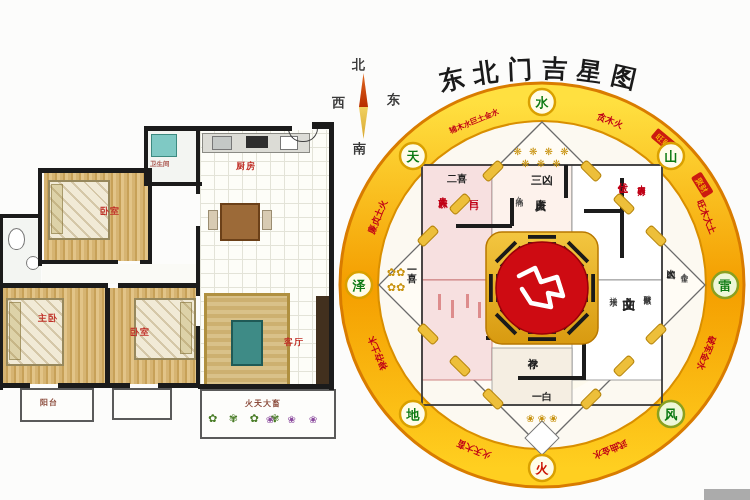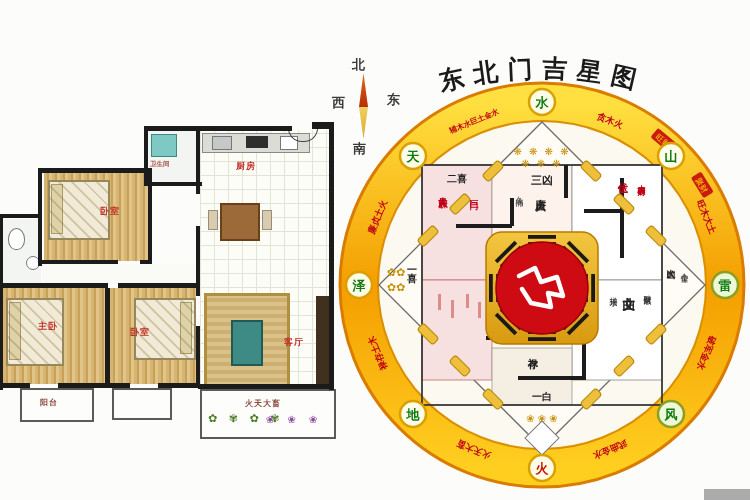--- a/index.html
+++ b/index.html
@@ -102,21 +102,21 @@
   <div class="w" style="left:118px;top:283px;width:80px;height:5px;"></div>
   <div class="w" style="left:105px;top:288px;width:5px;height:100px;"></div>
   <div class="w" style="left:0;top:383px;width:30px;height:5px;"></div>
   <div class="w" style="left:58px;top:383px;width:72px;height:5px;"></div>
   <div class="w" style="left:158px;top:383px;width:40px;height:5px;"></div>
   <div class="w" style="left:198px;top:384px;width:136px;height:5px;"></div>
 
   <div class="lbl-sm" style="left:150px;top:160px;">卫生间</div>
   <div class="lbl" style="left:236px;top:160px;">厨房</div>
   <div class="lbl" style="left:100px;top:205px;">卧室</div>
-  <div class="lbl" style="left:38px;top:320px;">主卧</div>
+  <div class="lbl" style="left:38px;top:312px;">主卧</div>
   <div class="lbl" style="left:130px;top:326px;">卧室</div>
   <div class="lbl" style="left:284px;top:336px;">客厅</div>
   <div class="lbl" style="left:40px;top:397px;font-size:8px;color:#8a4a3a;">阳台</div>
   <div class="lbl" style="left:245px;top:398px;font-size:8px;color:#8a4a3a;">火天大畜</div>
 
   <div class="abs" style="left:208px;top:412px;color:#4a7d28;font-size:11px;letter-spacing:4px;">✿ ✾ ✿ ✾</div>
   <div class="abs" style="left:266px;top:414px;color:#8b4a9e;font-size:10px;letter-spacing:5px;">❀ ❀ ❀</div>
 </div>
 
 <div class="abs" style="left:326px;top:56px;width:84px;height:102px;">

